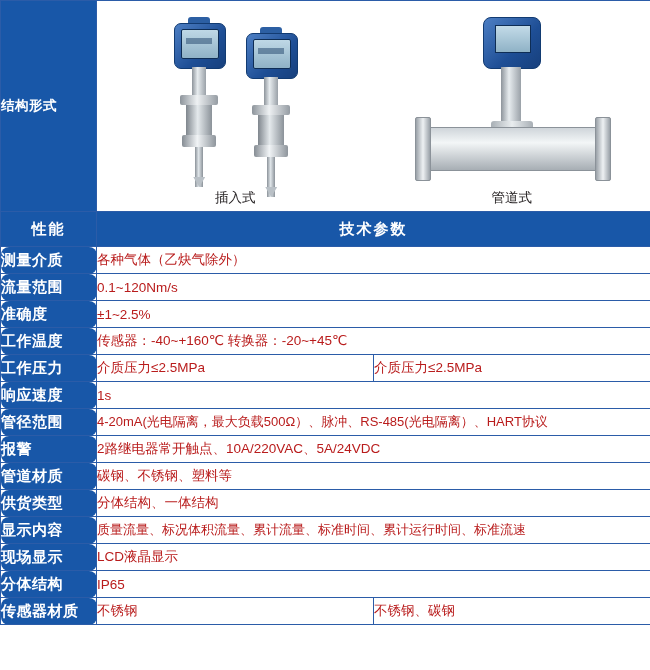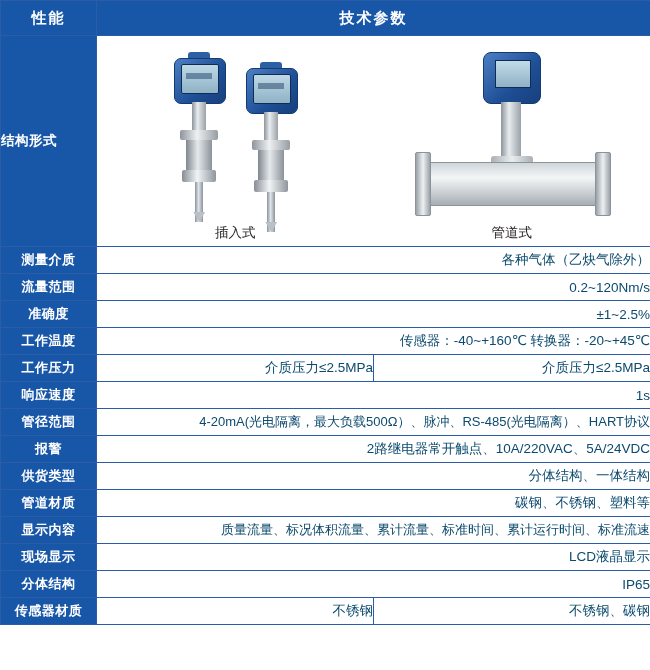--- a/index.html
+++ b/index.html
@@ -1,22 +1,22 @@
 <!DOCTYPE html>
 <html><head>
 <meta charset="utf-8">
 <style>
   html,body{margin:0;padding:0;background:#ffffff;}
   body{width:650px;height:670px;overflow:hidden;font-family:"Liberation Sans","DejaVu Sans",sans-serif;}
   table.spec{border-collapse:collapse;width:650px;table-layout:fixed;}
   table.spec td{border:1px solid #2b5ca8;padding:0;vertical-align:middle;}
-  .lbl{background:#1857a8;color:#ffffff;font-size:13px;font-weight:bold;text-align:center;padding-left:8px;height:26px;letter-spacing:.5px;}
+  .lbl{background:#1857a8;color:#ffffff;font-size:15px;font-weight:bold;text-align:left;padding-left:8px;height:26px;letter-spacing:.5px;border-radius:8px;}
   .hdr-perf{background:#1857a8;color:#fff;font-size:15px;font-weight:bold;text-align:center;height:34px;letter-spacing:2px;}
   .hdr-tech{background:#1857a8;color:#fff;font-size:15px;font-weight:bold;text-align:center;height:34px;letter-spacing:2px;}
-  .val{font-size:13.5px;color:#0c4a6e;text-align:right;height:26px;margin-left:37px;}
+  .val{font-size:13.5px;color:#b91c1c;text-align:left;height:26px;margin-left:37px;}
   .val.small{font-size:13px;}
   .struct-label{background:#1857a8;color:#fff;font-size:13.5px;font-weight:bold;text-align:left;padding-left:8px;letter-spacing:.5px;}
   .imgcell{height:210px;padding:0;}
   .imgwrap{display:flex;height:210px;}
   .imghalf{flex:1;display:flex;flex-direction:column;align-items:center;justify-content:flex-end;padding-bottom:4px;}
   .cap{font-size:13.5px;color:#231f20;margin-top:2px;}
   .devs{display:flex;align-items:flex-end;justify-content:center;gap:10px;height:178px;}
   
   .dev{position:relative;width:62px;height:170px;}
   .head{position:absolute;left:6px;top:6px;width:50px;height:44px;border-radius:7px;background:linear-gradient(135deg,#4d7fc4,#1e4e95 60%,#17407d);border:1px solid #123b72;}
@@ -42,25 +42,20 @@
 </head>
 <body>
 
 <table class="spec">
   <colgroup>
     <col style="width:96px">
     <col style="width:277px">
     <col style="width:277px">
   </colgroup>
   <tbody>
-    <tr>
-      <td class="hdr-perf">性能</td>
-      <td class="hdr-tech" colspan="2">技术参数</td>
-    </tr>
-
     <tr>
       <td class="struct-label">结构形式</td>
       <td class="imgcell" colspan="2">
         <div class="imgwrap">
           <div class="imghalf">
             <div class="devs">
               <div class="dev">
                 <div class="cap2"></div>
                 <div class="head"></div>
                   <div class="screen"></div>
@@ -95,26 +90,31 @@
               <div class="p-flange-l"></div>
                 <div class="p-flange-r"></div>
             </div>
             <div class="cap">管道式</div>
           </div>
         </div>
       </td>
     </tr>
 
     <tr>
+      <td class="hdr-perf">性能</td>
+      <td class="hdr-tech" colspan="2">技术参数</td>
+    </tr>
+
+    <tr>
       <td class="lbl">测量介质</td>
       <td class="val" colspan="2">各种气体（乙炔气除外）</td>
     </tr>
     <tr>
       <td class="lbl">流量范围</td>
-      <td class="val" colspan="2">0.2~120Nm/s</td>
+      <td class="val" colspan="2">0.1~120Nm/s</td>
     </tr>
     <tr>
       <td class="lbl">准确度</td>
       <td class="val" colspan="2">±1~2.5%</td>
     </tr>
     <tr>
       <td class="lbl">工作温度</td>
       <td class="val" colspan="2">传感器：-40~+160℃   转换器：-20~+45℃</td>
     </tr>
     <tr>
@@ -128,26 +128,26 @@
     </tr>
     <tr>
       <td class="lbl">管径范围</td>
       <td class="val small" colspan="2">4-20mA(光电隔离，最大负载500Ω）、脉冲、RS-485(光电隔离）、HART协议</td>
     </tr>
     <tr>
       <td class="lbl">报警</td>
       <td class="val" colspan="2">2路继电器常开触点、10A/220VAC、5A/24VDC</td>
     </tr>
     <tr>
+      <td class="lbl">管道材质</td>
+      <td class="val" colspan="2">碳钢、不锈钢、塑料等</td>
+    </tr>
+    <tr>
       <td class="lbl">供货类型</td>
       <td class="val" colspan="2">分体结构、一体结构</td>
-    </tr>
-    <tr>
-      <td class="lbl">管道材质</td>
-      <td class="val" colspan="2">碳钢、不锈钢、塑料等</td>
     </tr>
     <tr>
       <td class="lbl">显示内容</td>
       <td class="val small" colspan="2">质量流量、标况体积流量、累计流量、标准时间、累计运行时间、标准流速</td>
     </tr>
     <tr>
       <td class="lbl">现场显示</td>
       <td class="val" colspan="2">LCD液晶显示</td>
     </tr>
     <tr>

